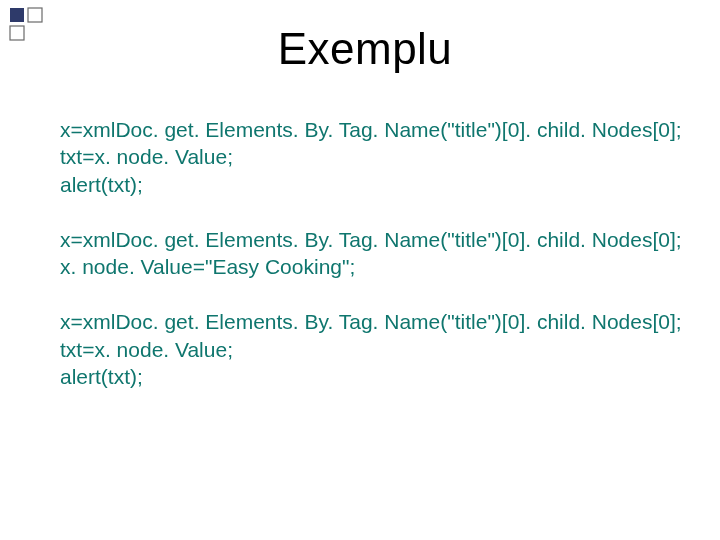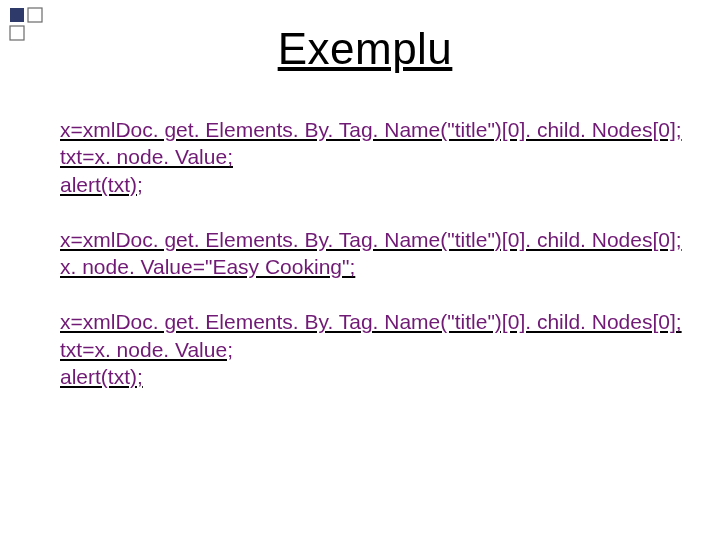--- a/index.html
+++ b/index.html
@@ -12,34 +12,33 @@
   .corner-decoration {
     position: absolute;
     left: 8px;
     top: 6px;
     width: 40px;
     height: 40px;
   }
   .corner-decoration svg { display: block; }
   .slide {
     padding: 0 50px 0 60px;
-    text-decoration: underline;
   }
   .title {
     font-size: 44px;
     font-weight: 400;
     color: #000;
     text-align: center;
     margin-top: 24px;
     margin-bottom: 42px;
     letter-spacing: 0.5px;
   }
   .code-group {
     font-size: 21px;
-    color: #701a75;
+    color: #0f766e;
     line-height: 1.3;
     margin-bottom: 28px;
   }
   .code-line {
     white-space: pre;
     font-family: Arial, Helvetica, sans-serif;
   }
 </style>
 </head>
 <body>

